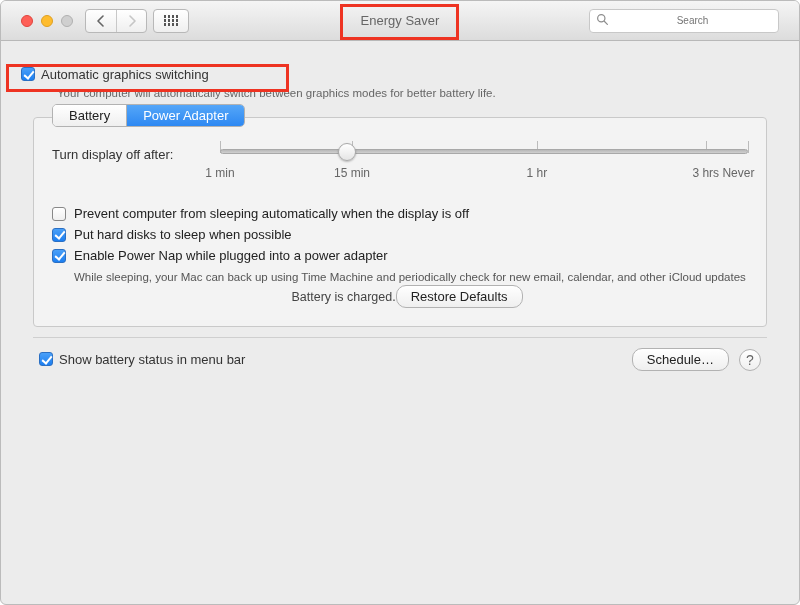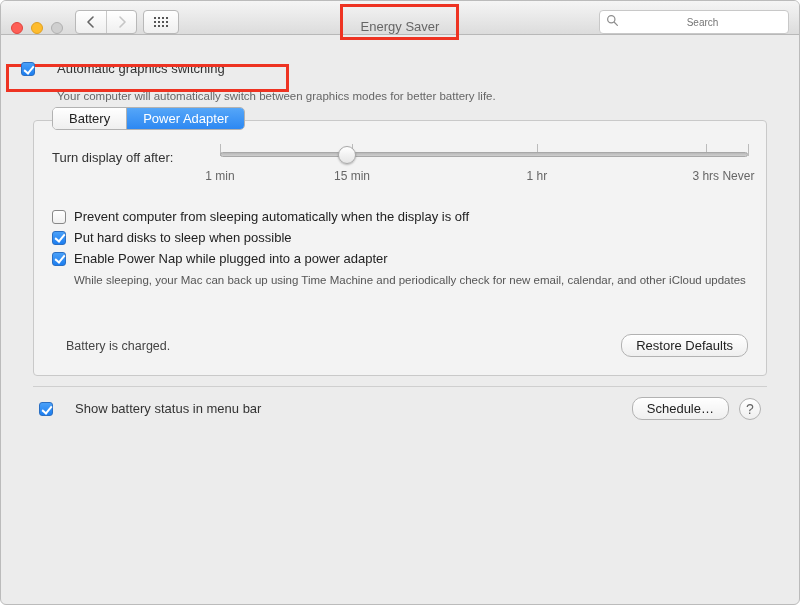--- a/index.html
+++ b/index.html
@@ -16,26 +16,26 @@
       width: 800px;
       height: 605px;
       background: #ececec;
       border: 1px solid #bbb;
       border-radius: 6px;
       overflow: hidden;
       position: relative;
     }
     
     .titlebar {
-      height: 34px;
+      height: 40px;
       background: linear-gradient(#f5f5f5, #dcdcdc);
       border-bottom: 1px solid #b8b8b8;
       display: flex;
-      align-items: flex-end;
-      padding: 0 10px;
+      align-items: center;
+      padding: 0 20px;
       position: relative;
     }
     .traffic-lights { display: flex; gap: 8px; margin-right: 12px; }
     .tl { width: 12px; height: 12px; border-radius: 50%; }
     .tl.close { background: #fe5f57; border: 0.5px solid #e0443e; }
     .tl.min   { background: #febc2e; border: 0.5px solid #dfa022; }
     .tl.max   { background: #cfcfcf; border: 0.5px solid #b0b0b0; }
     .toolbar-btn-group {
       display: inline-flex;
       border: 1px solid #b8b8b8;
@@ -92,21 +92,21 @@
     }
     .search-wrap input {
       border: none; outline: none; font-size: 10px;
       width: 100%; background: transparent; text-align: center;
     }
     .search-icon { color: #888; font-size: 13px; }
     
     .hl-box { border: 3px solid #e32; position: absolute; pointer-events: none; }
     
     .content { padding: 12px 16px; }
-    .row { display: flex; align-items: flex-end; gap: 22px; }
+    .row { display: flex; align-items: flex-start; gap: 6px; }
     input[type="checkbox"].mac-check {
       appearance: none;
       width: 14px; height: 14px;
       border: 1px solid #888;
       border-radius: 3px;
       background: linear-gradient(#fff,#f0f0f0);
       position: relative;
       cursor: pointer;
     }
     input[type="checkbox"].mac-check:checked {
@@ -115,21 +115,21 @@
     }
     input[type="checkbox"].mac-check:checked::after {
       content: "";
       position: absolute;
       left: 3.5px; top: 0.5px;
       width: 4px; height: 8px;
       border: solid #fff;
       border-width: 0 2px 2px 0;
       transform: rotate(40deg);
     }
-    .subtext { font-size: 11.5px; color: #666; margin-left: 40px; margin-top: 14px;}
+    .subtext { font-size: 11.5px; color: #666; margin-left: 40px; margin-top: 5px;}
     
     .panel {
       margin: 18px 16px 8px 16px;
       border: 1px solid #c9c9c9;
       border-radius: 4px;
       background: #f3f3f3;
       padding: 0 18px 18px 18px;
       position: relative;
     }
     .segmented {
@@ -177,22 +177,21 @@
       height: 14px;
       pointer-events: none;
     }
     .stick { position: absolute; width: 1px; background: #bbb; height: 12px; top: 0; }
     .slider-labels { position: relative; height: 16px; margin-top: 12px; }
     .slabel { position: absolute; font-size: 12px; color: #666; transform: translateX(-50%); white-space: nowrap; }
     
     .opt { display: flex; align-items: center; gap: 8px; margin: 6px 0; font-size: 13px; color: #222; }
     .opt-sub { font-size: 11.5px; color: #555; margin-left: 22px; margin-top: 2px; line-height: 1.4; }
     .panel-footer {
-      display: flex; justify-content: space-between; align-items: center;
-      margin-top: 46px;
+      display: flex; justify-content: center; align-items: center;
     }
     .status-text { font-size: 12.5px; color: #444; margin-left: 14px; }
     .push-btn {
       background: linear-gradient(#ffffff,#efefef);
       border: 1px solid #b2b2b2;
       border-radius: 10px;
       padding: 3px 14px;
       font-size: 13px;
       color: #222;
       cursor: pointer;

